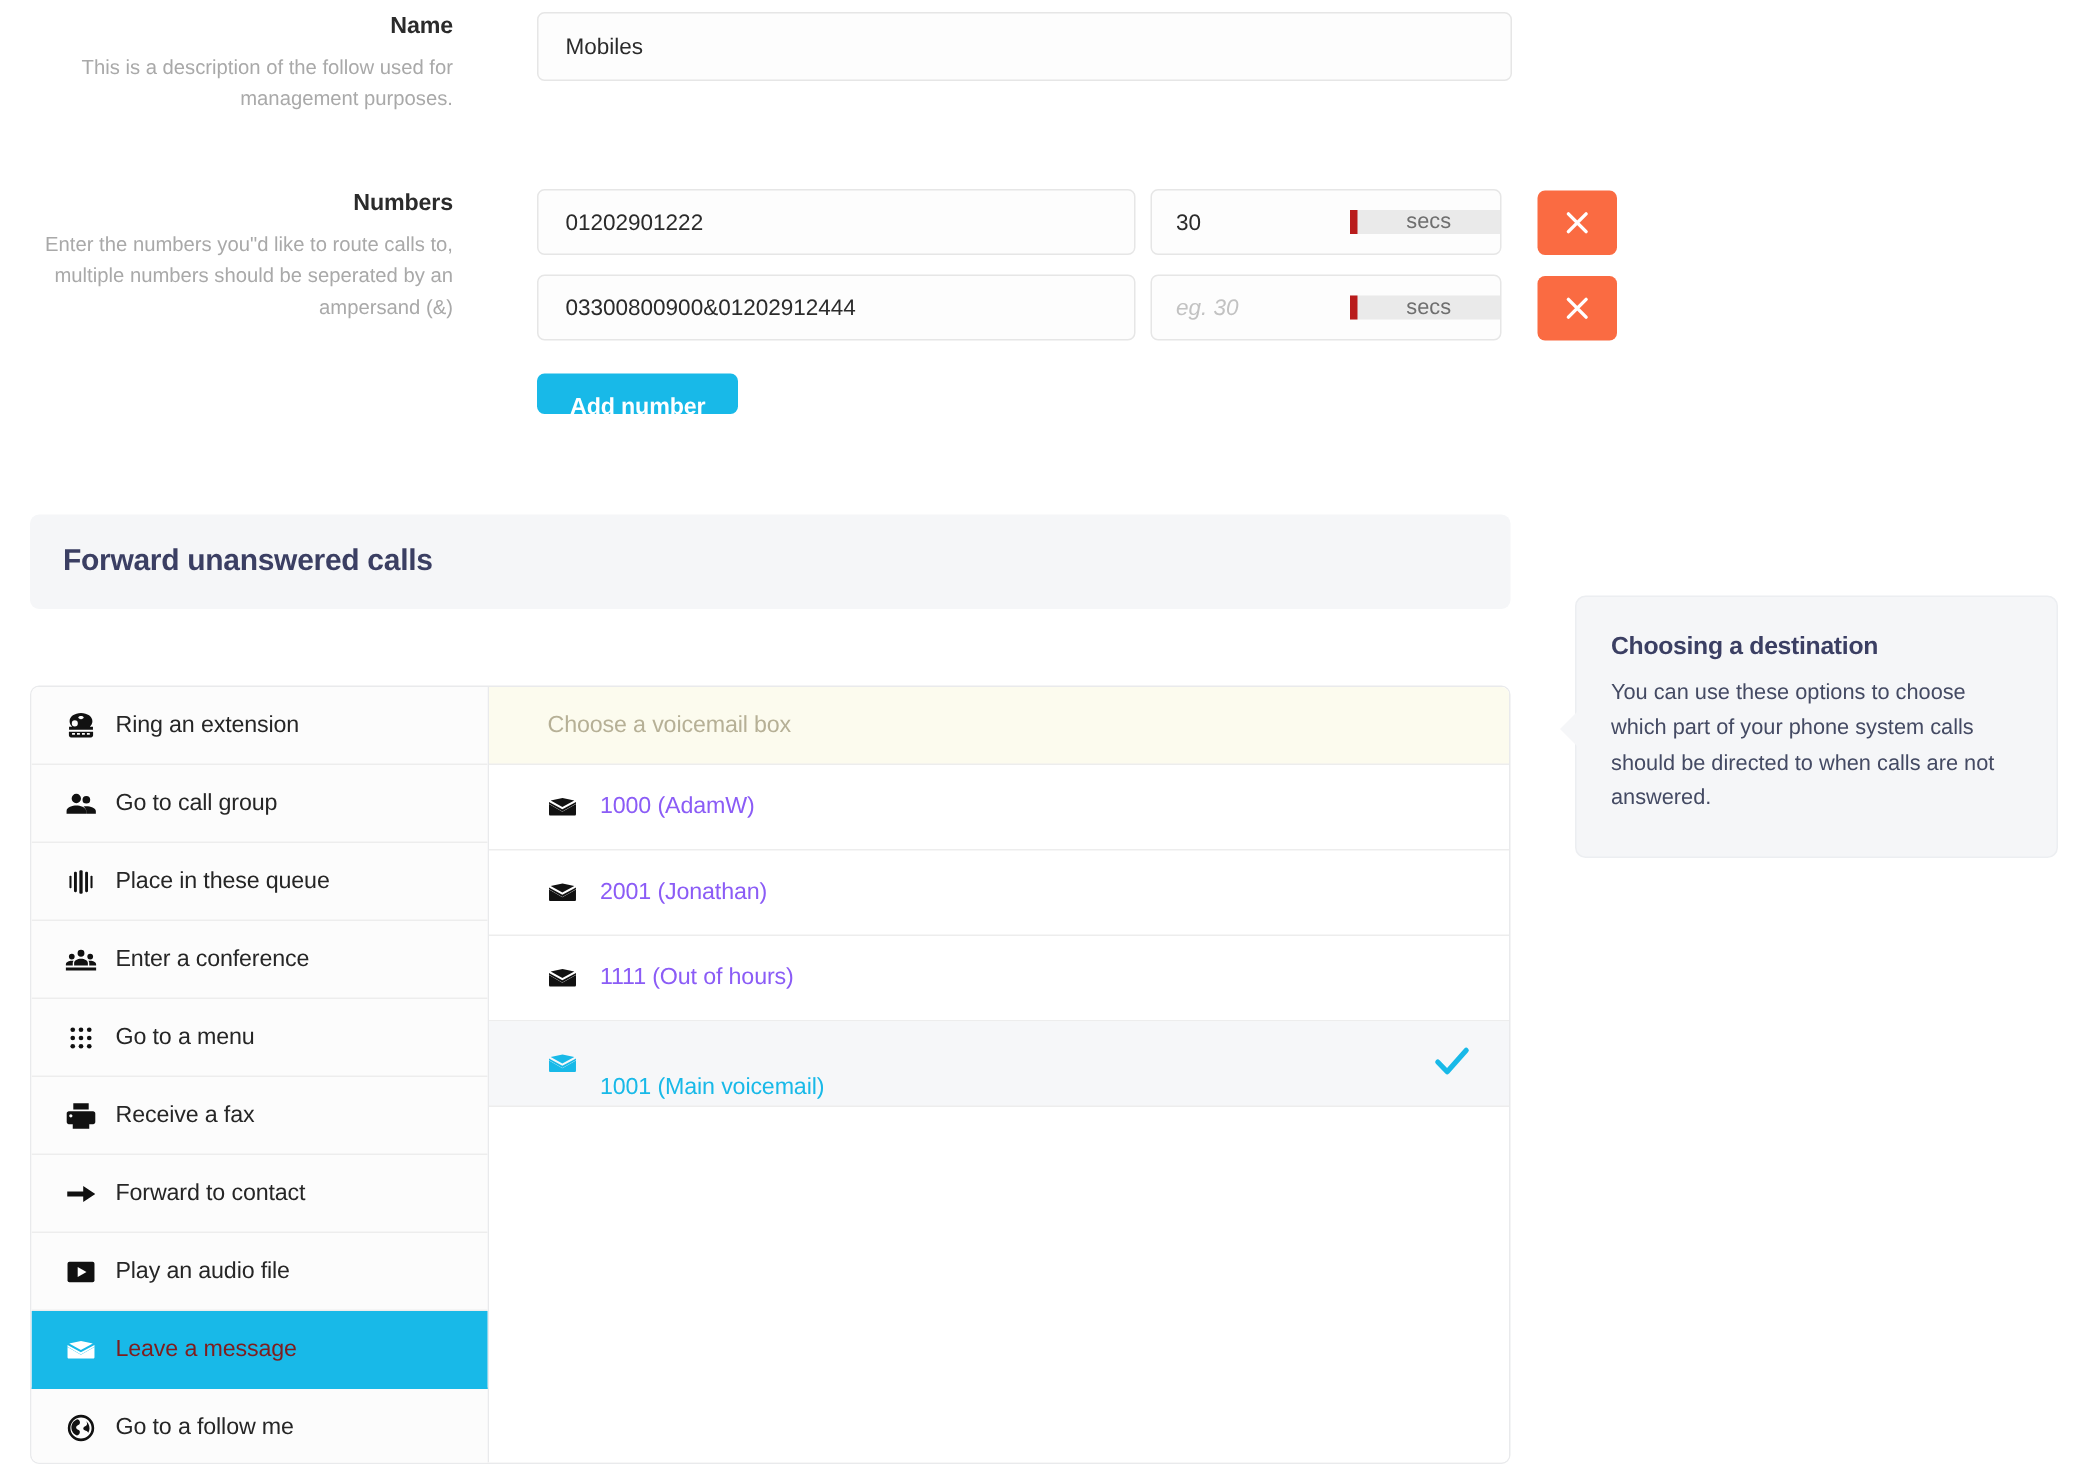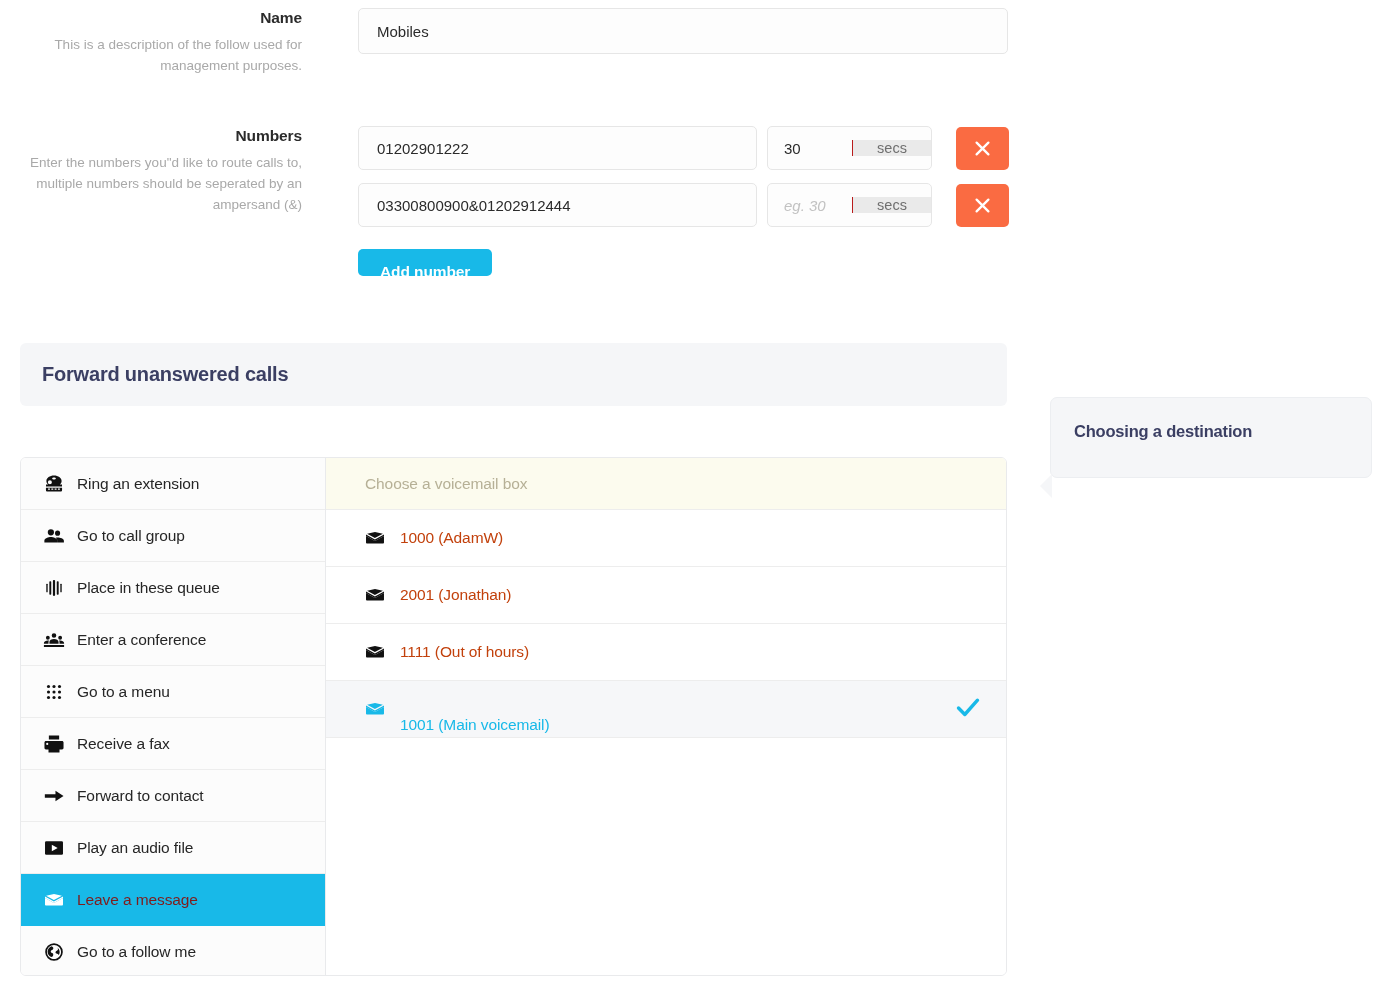--- a/index.html
+++ b/index.html
@@ -86,27 +86,28 @@
     width: 84px;
     padding: 0 16px;
     font-family: "Liberation Sans", sans-serif;
     font-size: 15px;
     color: #2b2b2b;
     outline: none;
   }
   .secs-input::placeholder { color: #c2c2c2; font-style: italic; }
   .secs-suffix {
     background: #eaeaea;
-    border-left: 1px solid #b91c1c;
-    width: 79px;
+    border-left: 5px solid #b91c1c;
+    width: 100px;
     display: flex;
     align-items: center;
     justify-content: center;
     font-size: 14.5px;
     color: #6f6f6f;
+    margin-left: 48px;
   }
   .remove-btn {
     margin-left: 24px;
     width: 53px;
     height: 43px;
     border: 0;
     border-radius: 5px;
     background: #fa6b42;
     color: #ffffff;
     font-size: 22px;
@@ -224,21 +225,21 @@
   }
   .value-row .val-icon {
     width: 36px;
     flex: 0 0 36px;
     display: flex;
     align-items: center;
     color: #111111;
   }
   .value-row .val-label {
     font-size: 15.5px;
-    color: #c2410c;
+    color: #8b5cf6;
     letter-spacing: -0.1px;
     flex: 1 1 auto;
   }
   .value-row.checked { background: #f6f7f9; }
   .value-row.checked .val-icon { color: #18b9e8; }
   .value-row.checked .val-label { color: #18b9e8; margin-top: 32px; }
   .check-mark { color: #18b9e8; display: none; }
   .value-row.checked .check-mark { display: block; }
 
   
@@ -486,13 +487,14 @@
               <path d="M4.5 15 L10.8 21.5 L23.5 7.2" stroke="#18b9e8" stroke-width="3.4" stroke-linecap="round" stroke-linejoin="round"></path>
             </svg></span>
         </div>
       </div>
   </div>
 </div>
 
 <div id="help-card">
   <div id="help-arrow"></div>
   <div class="help-title">Choosing a destination</div>
+  <div class="help-body">You can use these options to choose which part of your phone system calls should be directed to when calls are not answered.</div>
 </div>
 
 </body></html>

